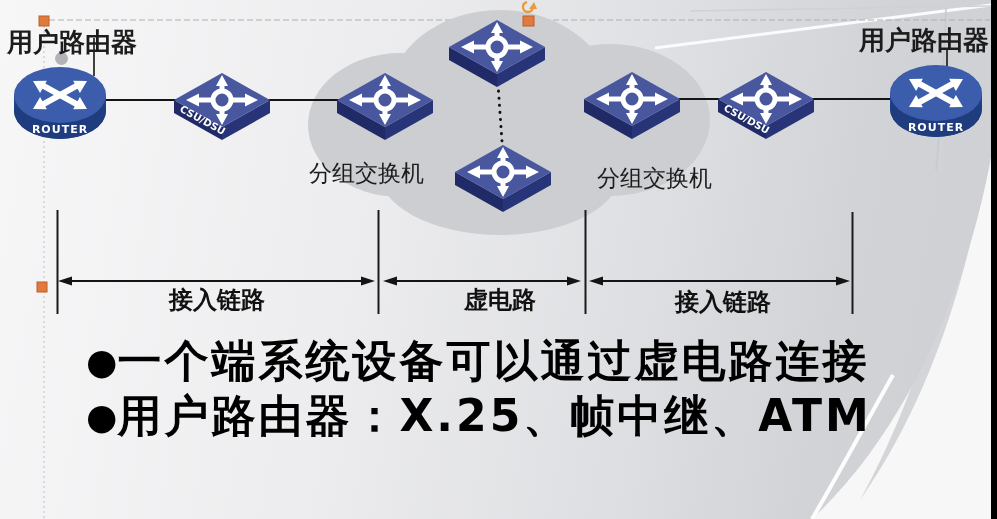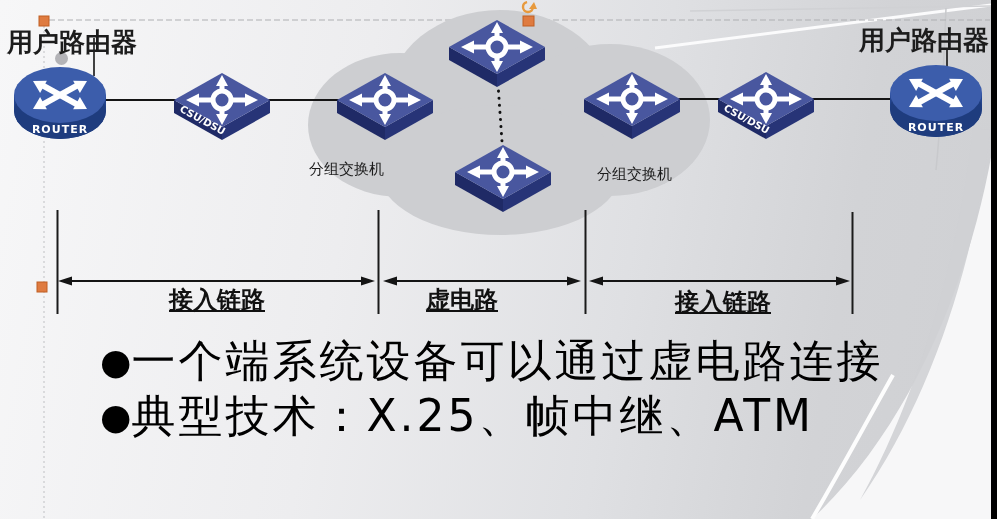--- a/index.html
+++ b/index.html
@@ -4,25 +4,25 @@
 <style>
   html,body{margin:0;padding:0;}
   .stage{
     position:relative;width:997px;height:519px;overflow:hidden;
     font-family:"DejaVu Sans",sans-serif;
     background:linear-gradient(100deg,#f7f7f8 0%,#ededef 35%,#dfe0e3 62%,#d2d3d6 82%,#cfd0d3 100%);
   }
   svg.layer{position:absolute;left:0;top:0;}
   .lbl{position:absolute;color:#1c1c1c;white-space:nowrap;line-height:1.1;}
   .lbl-device{font-size:26px;font-weight:700;}
-  .lbl-switch{font-size:15px;font-weight:400;}
-  .lbl-measure{font-size:24px;font-weight:700;text-align:center;color:#111;text-decoration:underline;}
+  .lbl-switch{font-size:23px;font-weight:400;}
+  .lbl-measure{font-size:24px;font-weight:700;text-align:center;color:#111;}
   .bullets{
-    position:absolute;left:100px;top:334px;width:880px;
-    font-size:44px;font-weight:normal;color:#000;line-height:54px;letter-spacing:3px;
+    position:absolute;left:86px;top:334px;width:880px;
+    font-size:44px;font-weight:bold;color:#000;line-height:54px;letter-spacing:3px;
   }
   .bullet-line{white-space:nowrap;}
   .marker{font-size:36px;letter-spacing:0;vertical-align:2px;}
   .right-black-strip{position:absolute;right:0;top:0;width:6px;height:519px;background:#000;}
 </style>
 </head>
 <body>
 
 <div class="stage">
 
@@ -152,22 +152,22 @@
       <rect x="523" y="16" width="11" height="10" fill="#df7b40" stroke="#c05f23" stroke-width="1"></rect>
     </g>
   </svg>
 
   <div class="lbl lbl-device" style="left:7px;top:28px;">用户路由器</div>
   <div class="lbl lbl-device" style="left:859px;top:26px;">用户路由器</div>
   <div class="lbl lbl-switch" style="left:309px;top:161px;">分组交换机</div>
   <div class="lbl lbl-switch" style="left:597px;top:166px;">分组交换机</div>
 
   <div class="lbl lbl-measure" style="left:157px;top:287px;width:120px;">接入链路</div>
-  <div class="lbl lbl-measure" style="left:416px;top:287px;width:92px;">虚电路</div>
+  <div class="lbl lbl-measure" style="left:454px;top:287px;width:92px;">虚电路</div>
   <div class="lbl lbl-measure" style="left:663px;top:289px;width:120px;">接入链路</div>
 
   <div class="bullets">
     <div class="bullet-line"><span class="marker">●</span><span>一个端系统设备可以通过虚电路连接</span></div>
-    <div class="bullet-line"><span class="marker">●</span><span>典型技术：X.25、帧中继、ATM</span></div>
+    <div class="bullet-line"><span class="marker">●</span><span>用户路由器：X.25、帧中继、ATM</span></div>
   </div>
 
   <div class="right-black-strip"></div>
 </div>
 
 </body></html>

